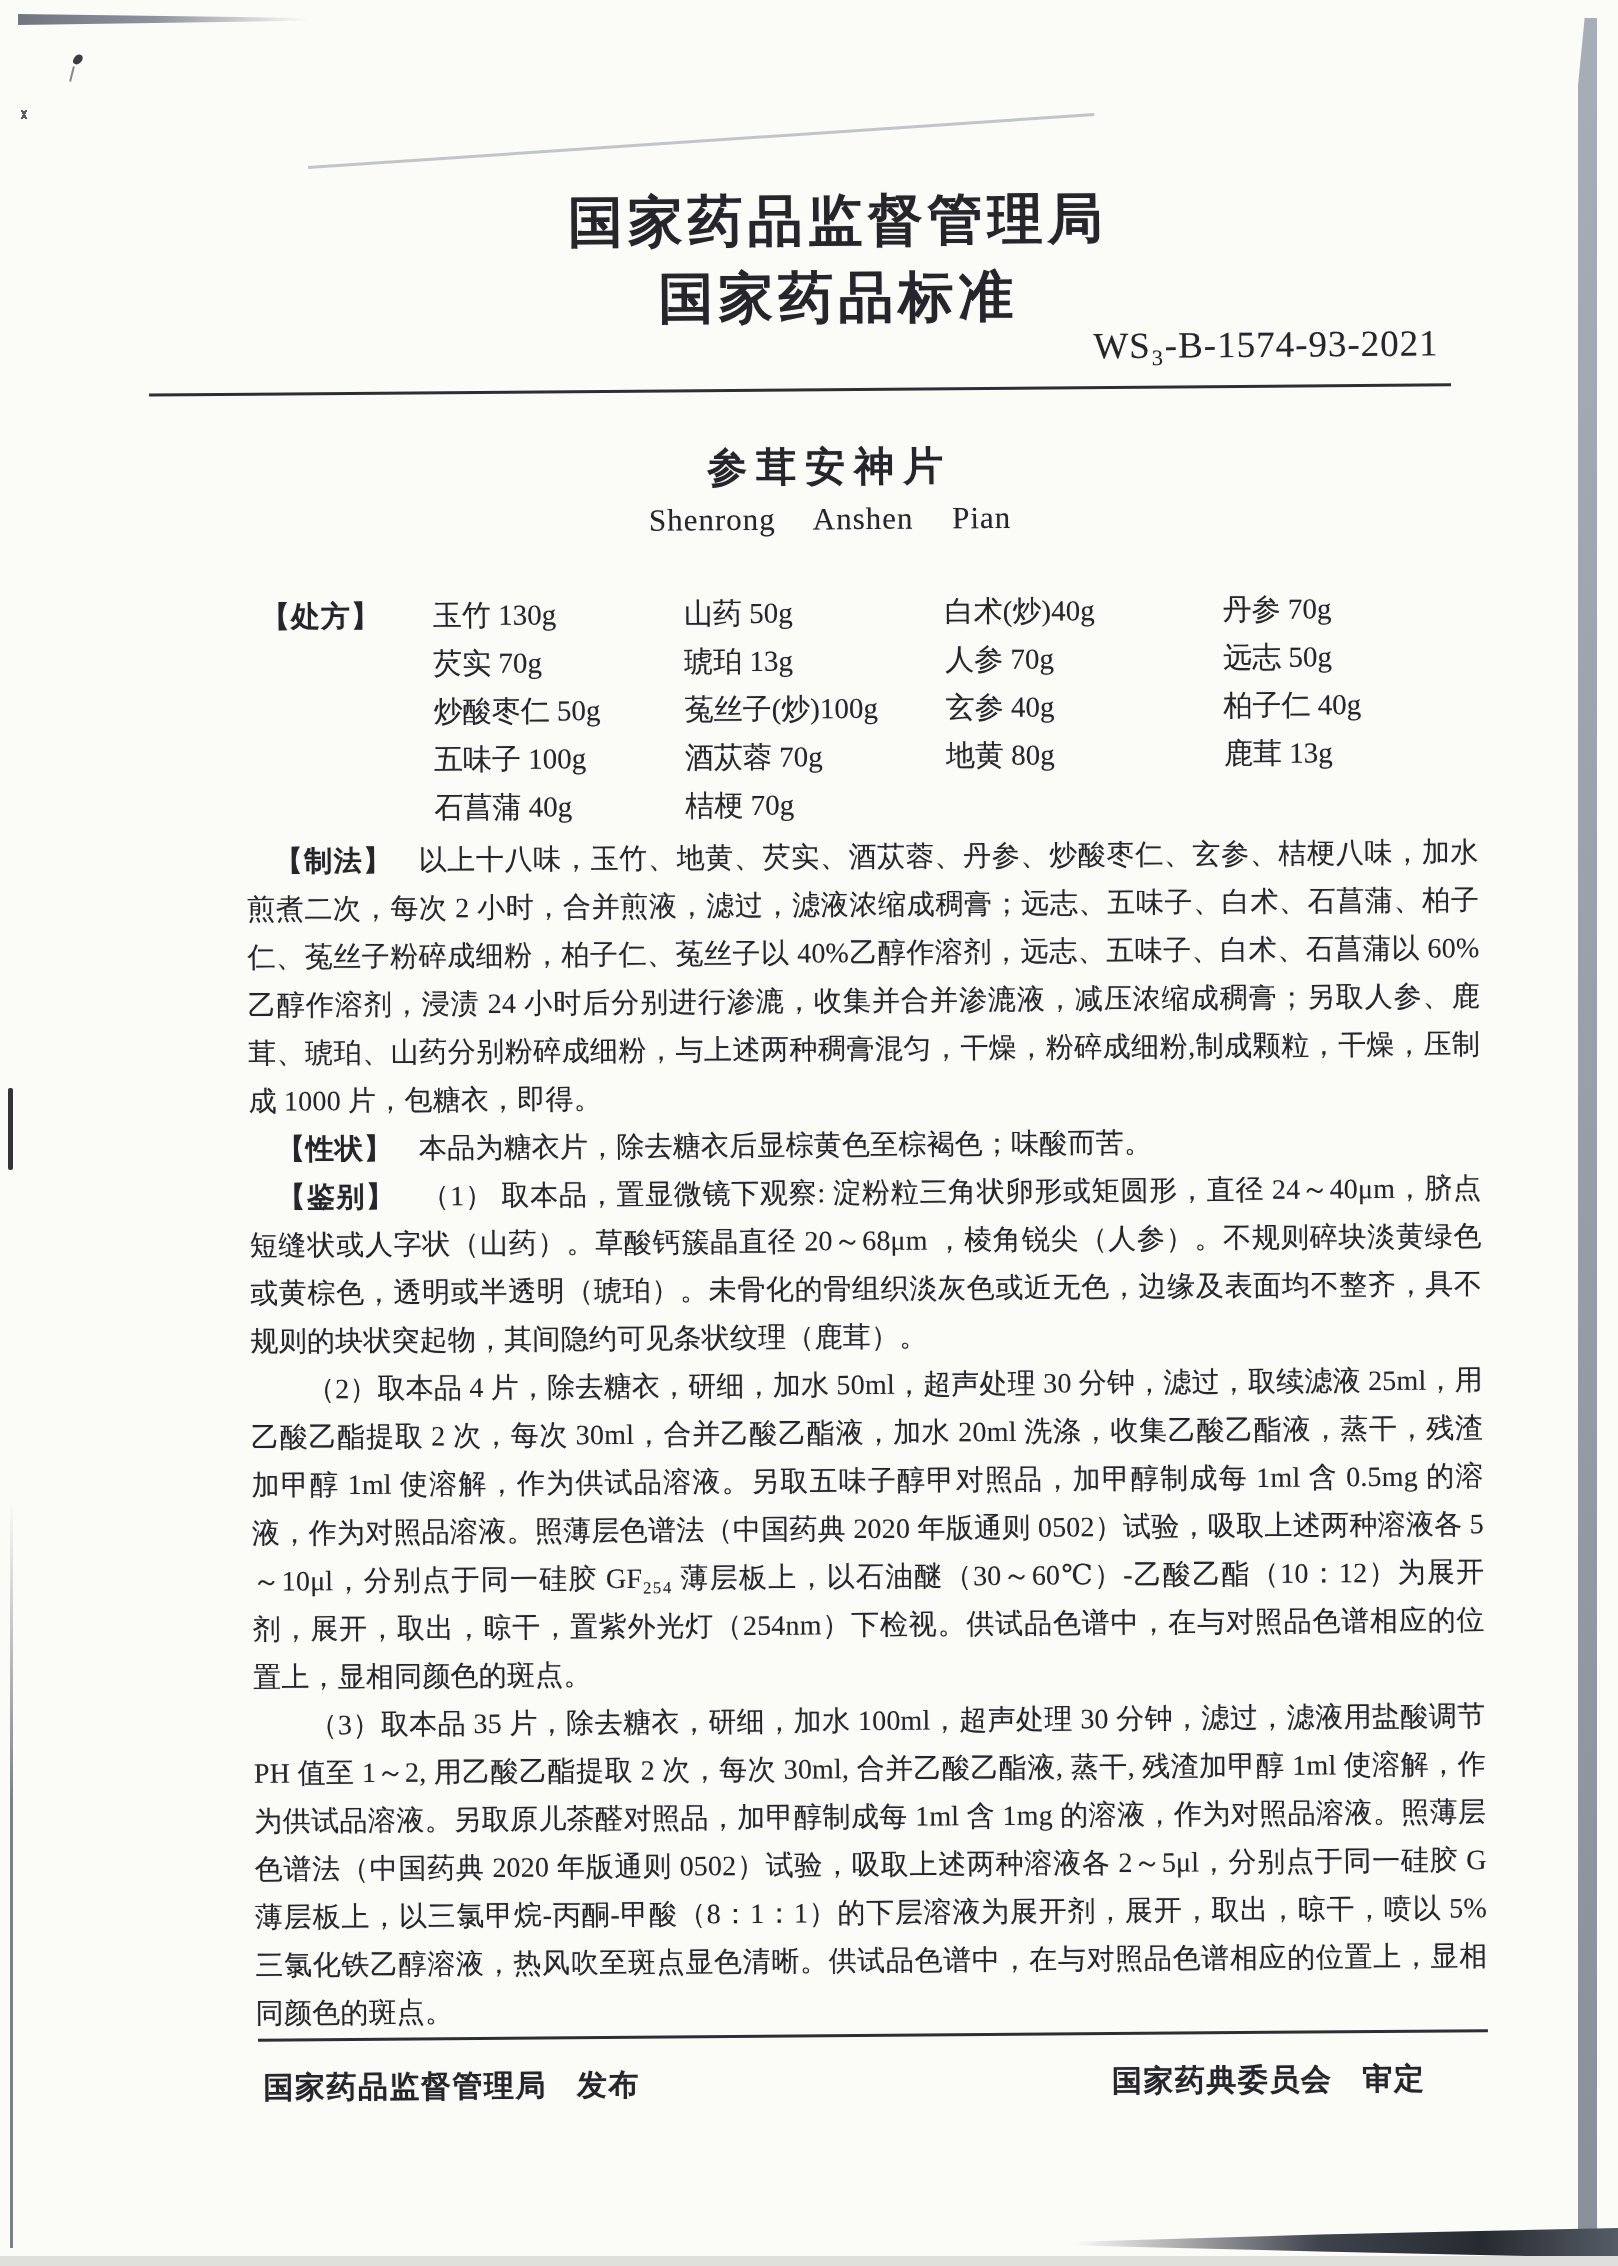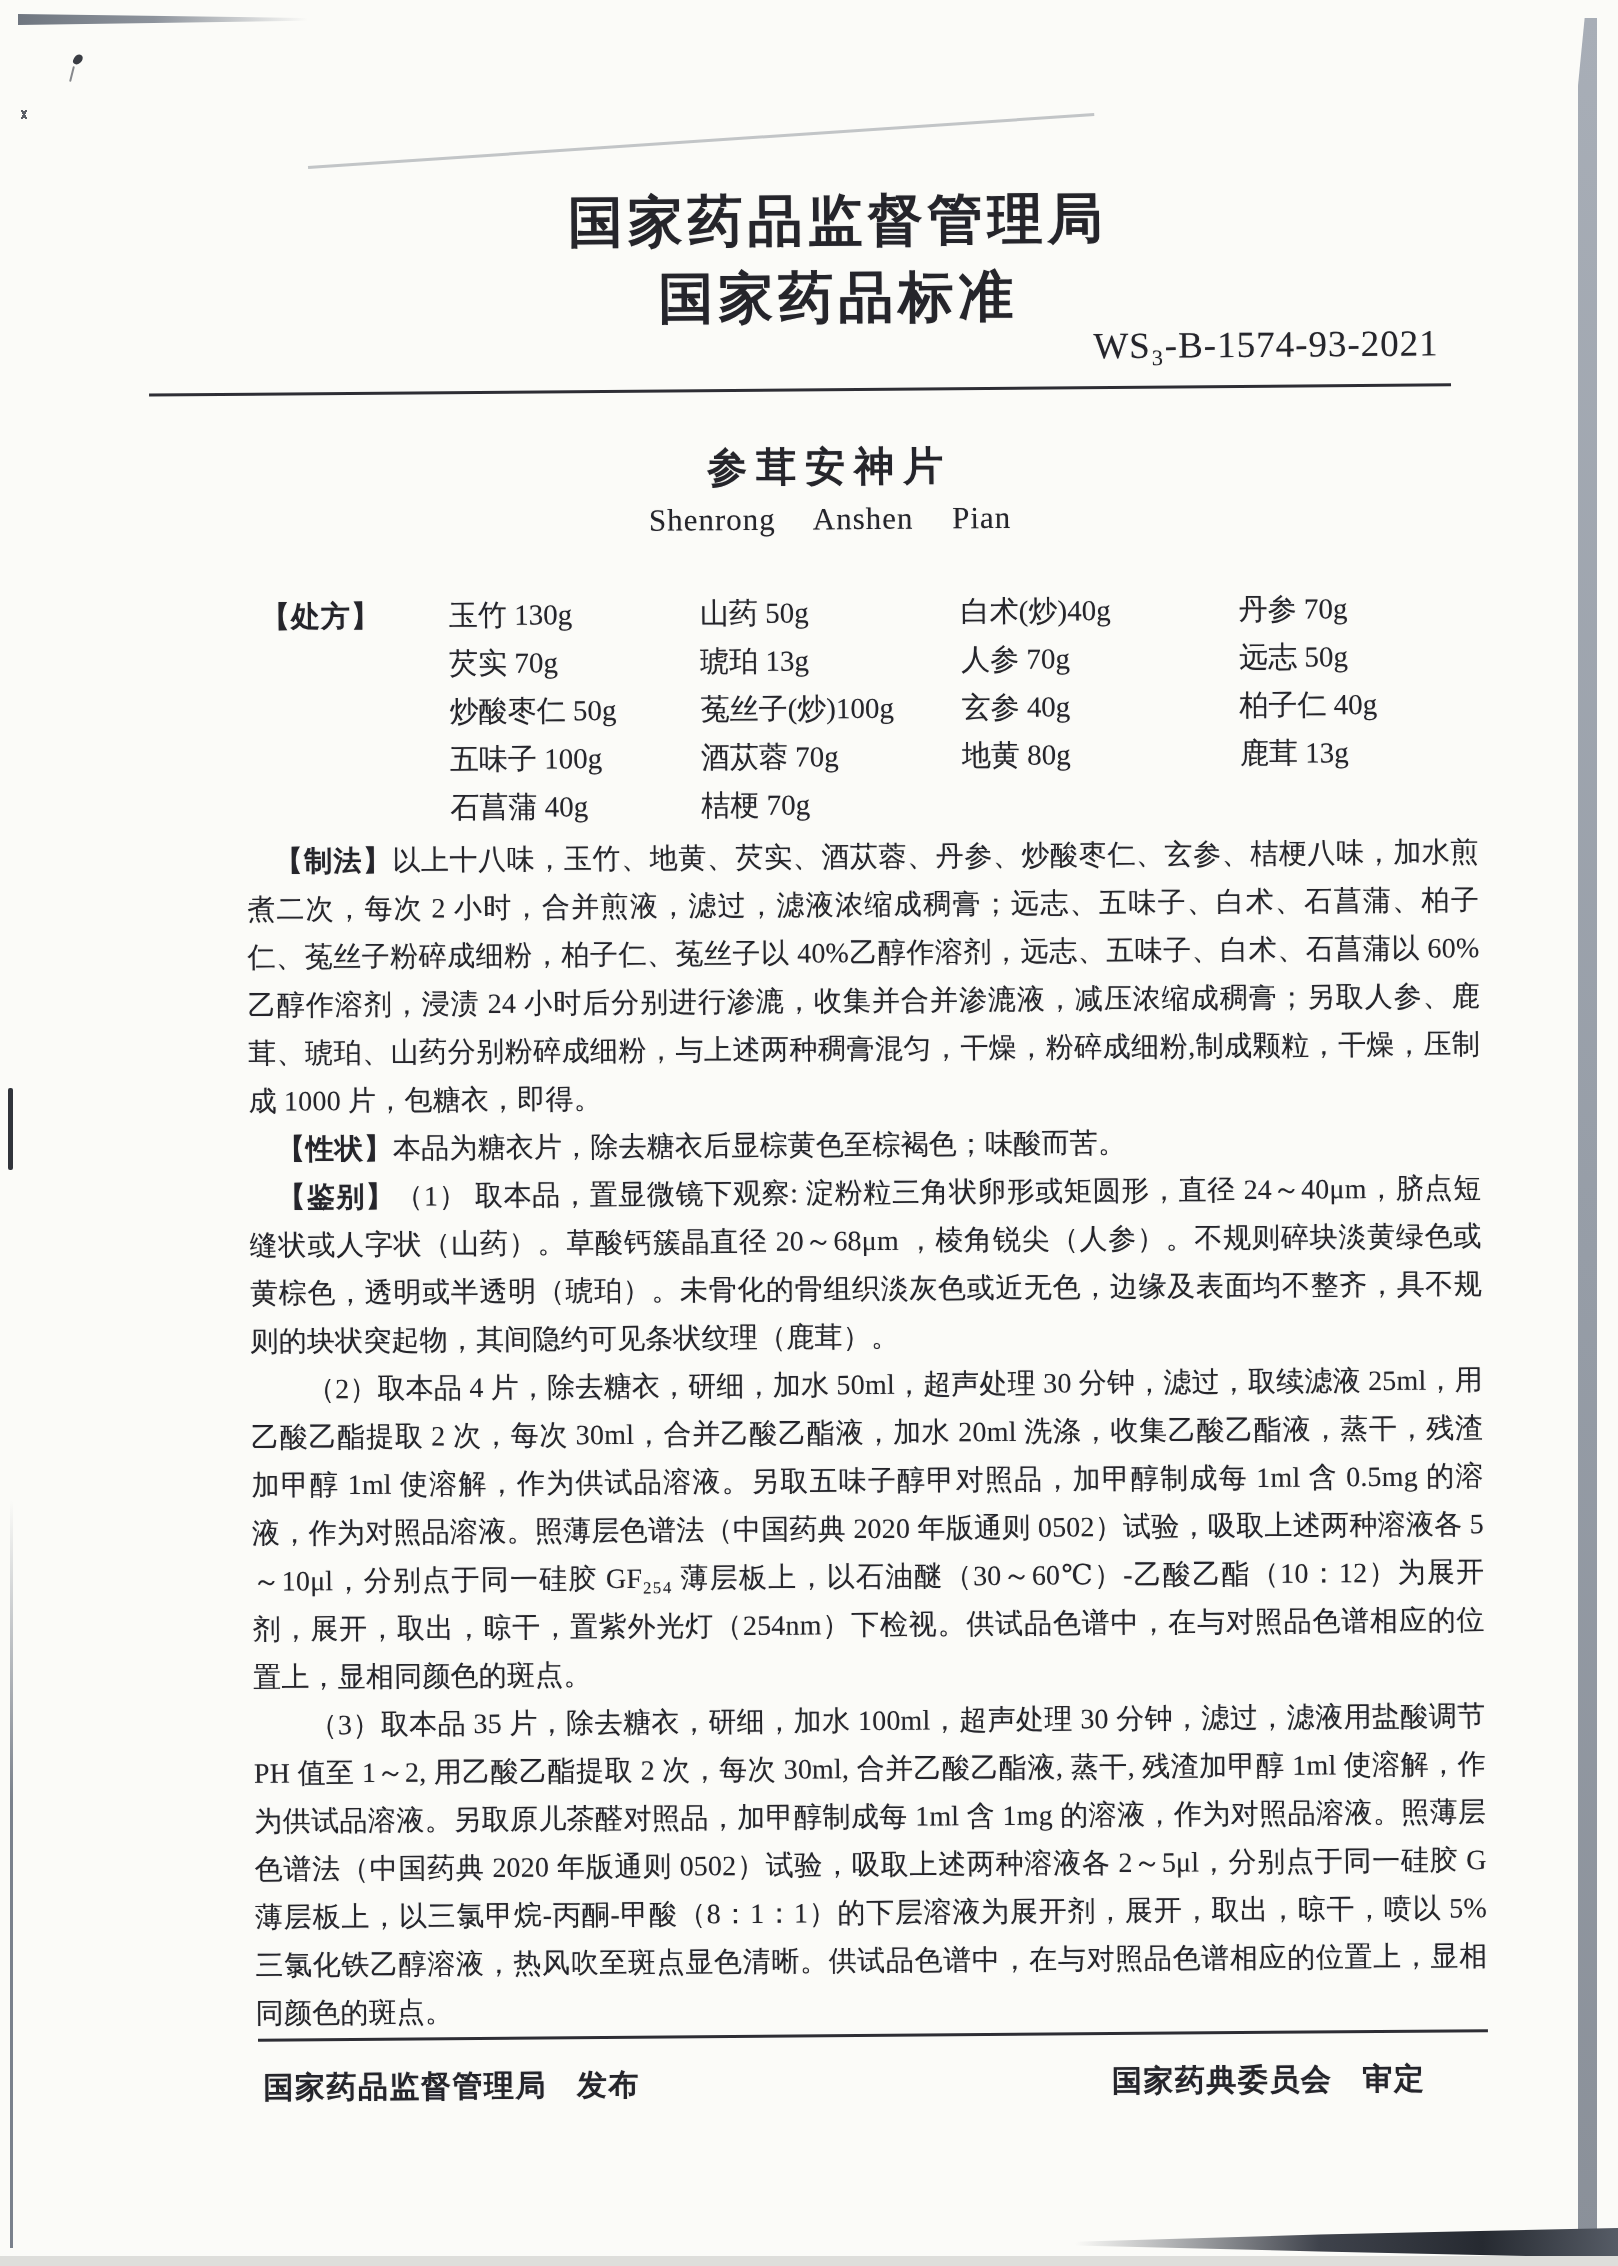--- a/index.html
+++ b/index.html
@@ -49,22 +49,22 @@
   }
   .pinyin {
     margin-top: 6px;
     text-align: center; padding-right: 60px;
     font-size: 31px; line-height: 42px;
     word-spacing: 30px; letter-spacing: 1px;
   }
 
   
   .rx { margin-top: 48px; display: flex; align-items: flex-start; padding-left: 16px; }
-  .seclabel { font-weight: bold; font-size: 29px; letter-spacing: 1px; }
-  .rx .seclabel { line-height: 48px; margin-right: 16px; }
+  .seclabel { font-weight: bold; font-size: 29px; letter-spacing: 1px; margin-right: 26px; }
+  .rx .seclabel { line-height: 48px; margin-right: 0; }
   .rx-grid {
     margin-left: 52px;
     display: grid;
     grid-template-columns: 251px 261px 278px 1fr;
     flex: 1;
   }
   .rx-col { display: flex; flex-direction: column; }
   .cell { font-size: 29px; line-height: 48px; white-space: nowrap; }
 
   

